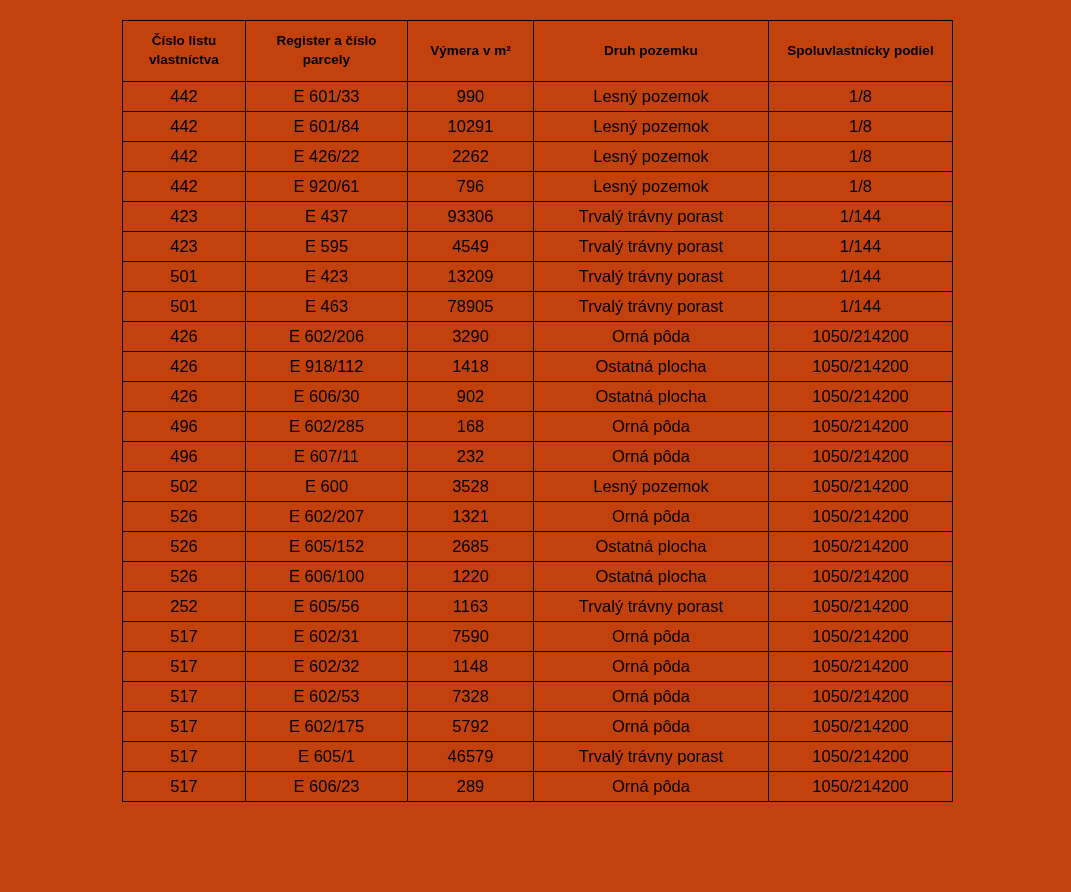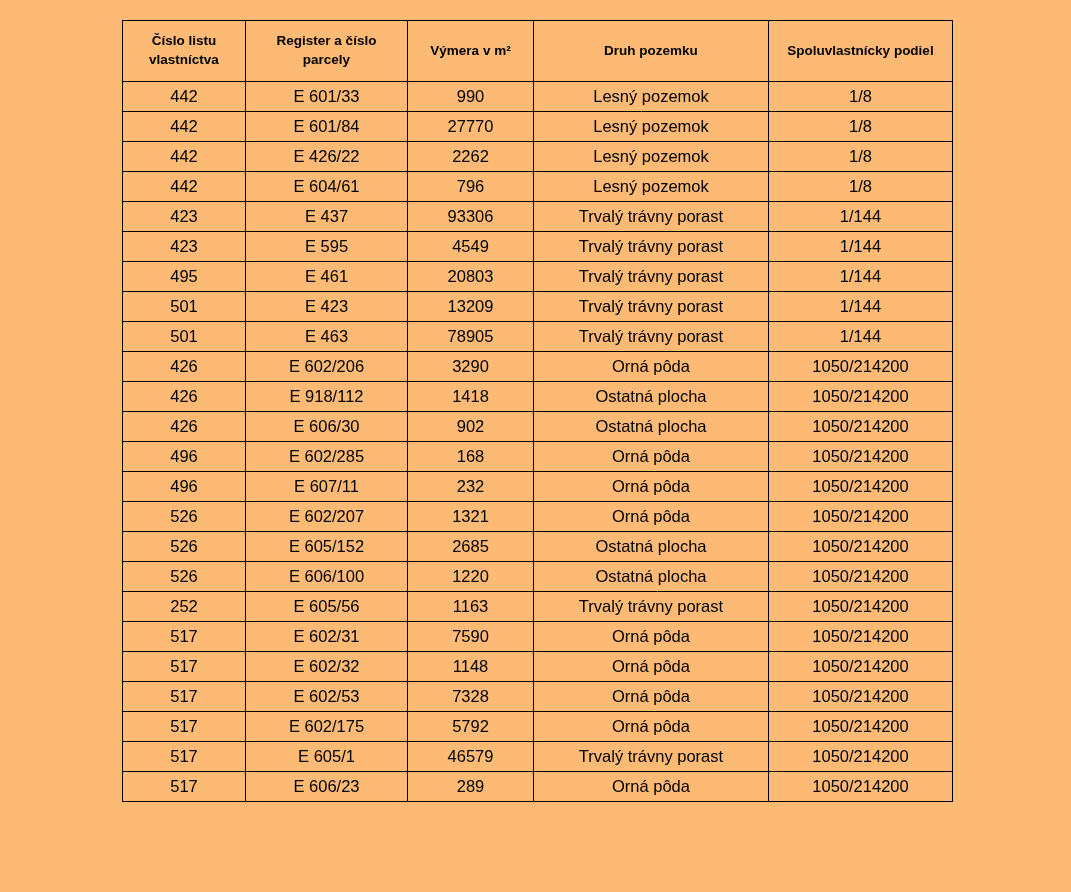--- a/index.html
+++ b/index.html
@@ -6,21 +6,21 @@
     margin: 0;
     padding: 0;
     background: #ffffff;
     font-family: "Liberation Sans", sans-serif;
     color: #000000;
   }
   .page {
     position: relative;
     width: 1071px;
     height: 892px;
-    background: #fdba74;
+    background: #c2410c;
     overflow: hidden;
   }
   .table-wrap {
     position: absolute;
     left: 122px;
     top: 20px;
     width: 830px;
   }
   table.parcel-table {
     border-collapse: collapse;
@@ -74,60 +74,53 @@
           <tr>
             <td>442</td>
             <td>E 601/33</td>
             <td>990</td>
             <td>Lesný pozemok</td>
             <td>1/8</td>
           </tr>
           <tr>
             <td>442</td>
             <td>E 601/84</td>
-            <td>27770</td>
+            <td>10291</td>
             <td>Lesný pozemok</td>
             <td>1/8</td>
           </tr>
           <tr>
             <td>442</td>
             <td>E 426/22</td>
             <td>2262</td>
             <td>Lesný pozemok</td>
             <td>1/8</td>
           </tr>
           <tr>
             <td>442</td>
-            <td>E 604/61</td>
+            <td>E 920/61</td>
             <td>796</td>
             <td>Lesný pozemok</td>
             <td>1/8</td>
           </tr>
           <tr>
             <td>423</td>
             <td>E 437</td>
             <td>93306</td>
             <td>Trvalý trávny porast</td>
             <td>1/144</td>
           </tr>
           <tr>
             <td>423</td>
             <td>E 595</td>
             <td>4549</td>
             <td>Trvalý trávny porast</td>
             <td>1/144</td>
           </tr>
           <tr>
-            <td>495</td>
-            <td>E 461</td>
-            <td>20803</td>
-            <td>Trvalý trávny porast</td>
-            <td>1/144</td>
-          </tr>
-          <tr>
             <td>501</td>
             <td>E 423</td>
             <td>13209</td>
             <td>Trvalý trávny porast</td>
             <td>1/144</td>
           </tr>
           <tr>
             <td>501</td>
             <td>E 463</td>
             <td>78905</td>
@@ -160,20 +153,27 @@
             <td>E 602/285</td>
             <td>168</td>
             <td>Orná pôda</td>
             <td>1050/214200</td>
           </tr>
           <tr>
             <td>496</td>
             <td>E 607/11</td>
             <td>232</td>
             <td>Orná pôda</td>
+            <td>1050/214200</td>
+          </tr>
+          <tr>
+            <td>502</td>
+            <td>E 600</td>
+            <td>3528</td>
+            <td>Lesný pozemok</td>
             <td>1050/214200</td>
           </tr>
           <tr>
             <td>526</td>
             <td>E 602/207</td>
             <td>1321</td>
             <td>Orná pôda</td>
             <td>1050/214200</td>
           </tr>
           <tr>

